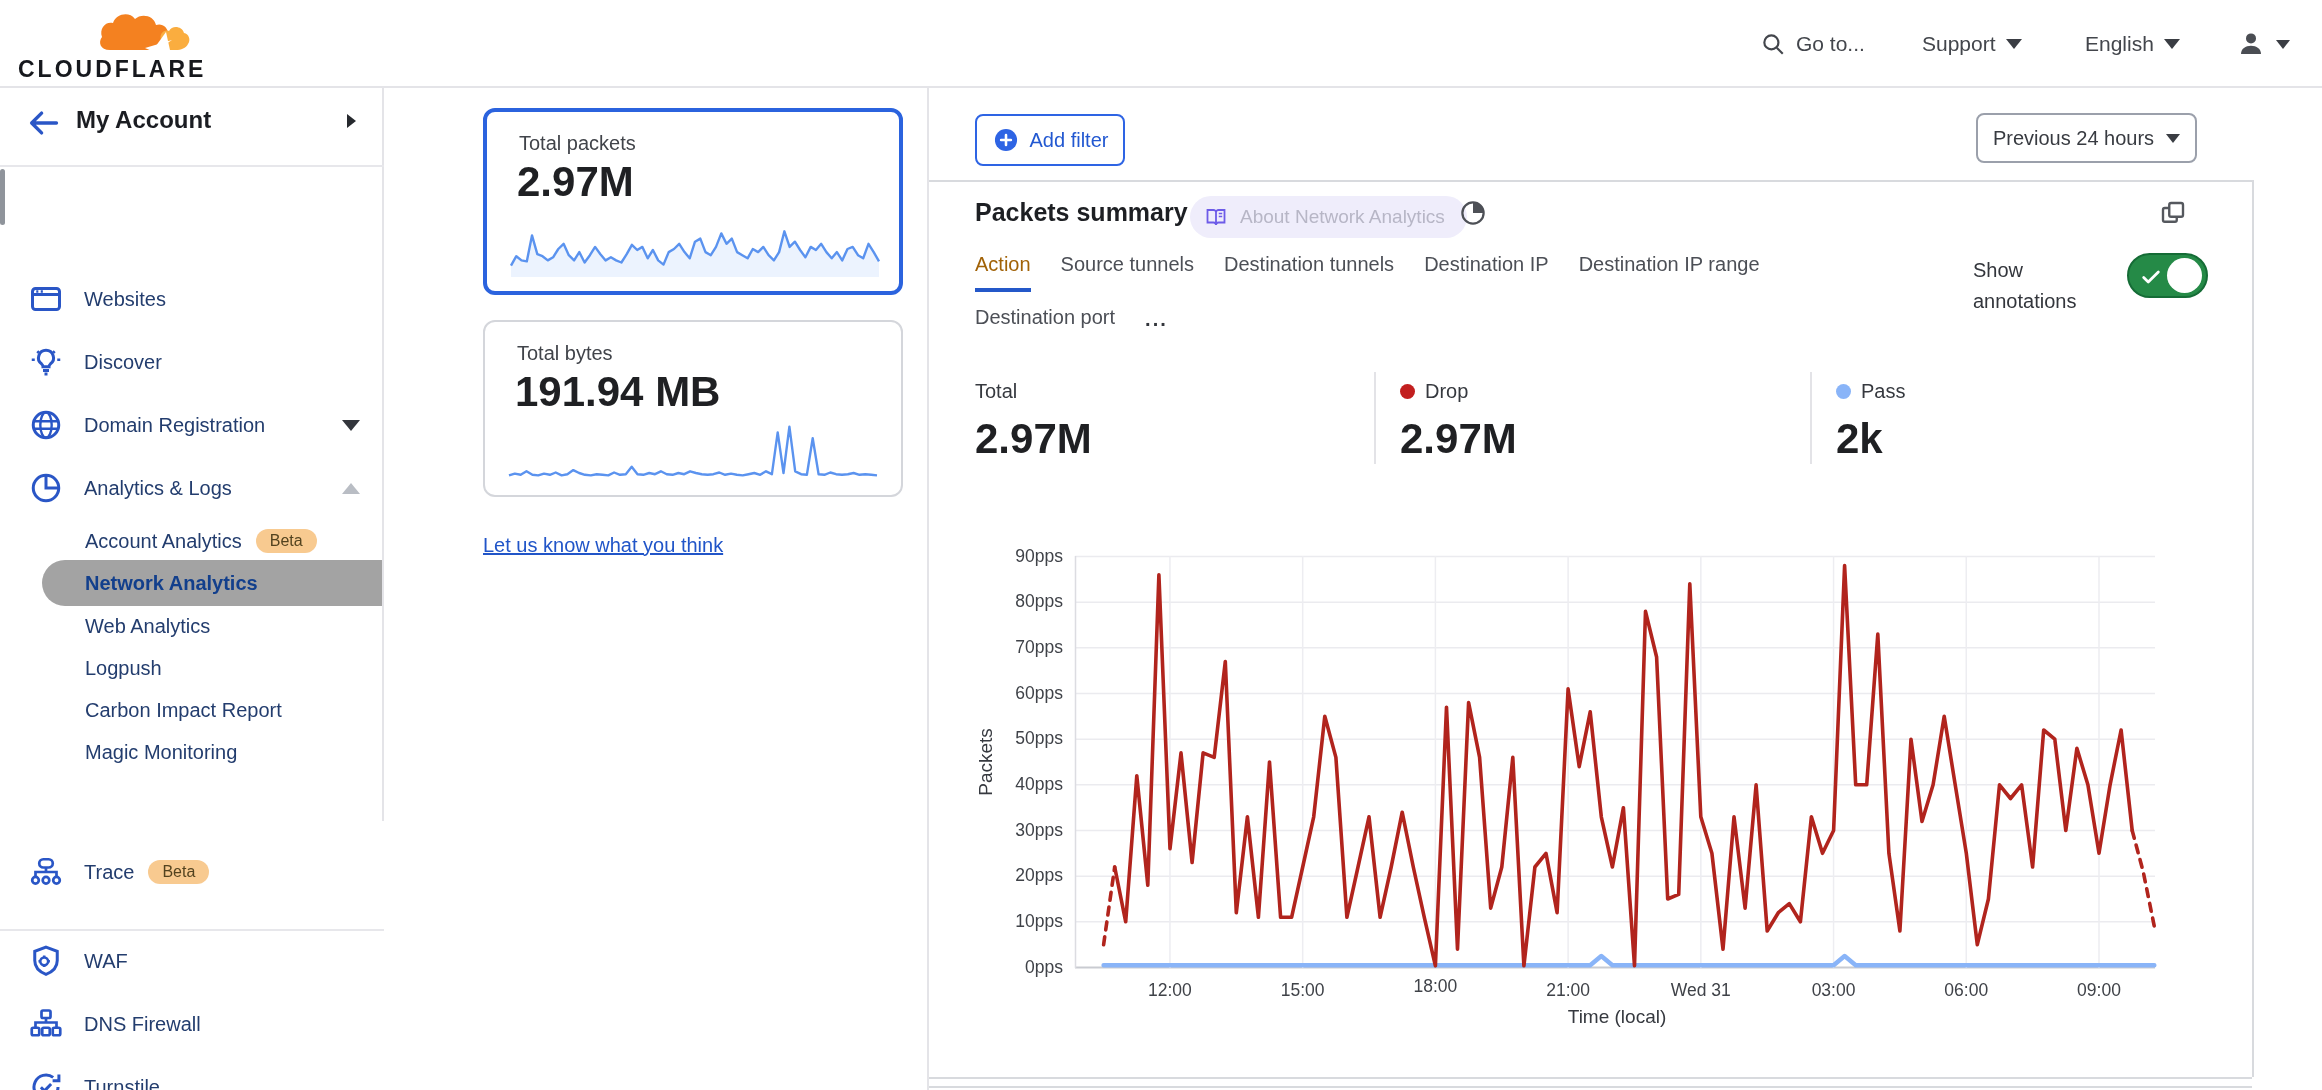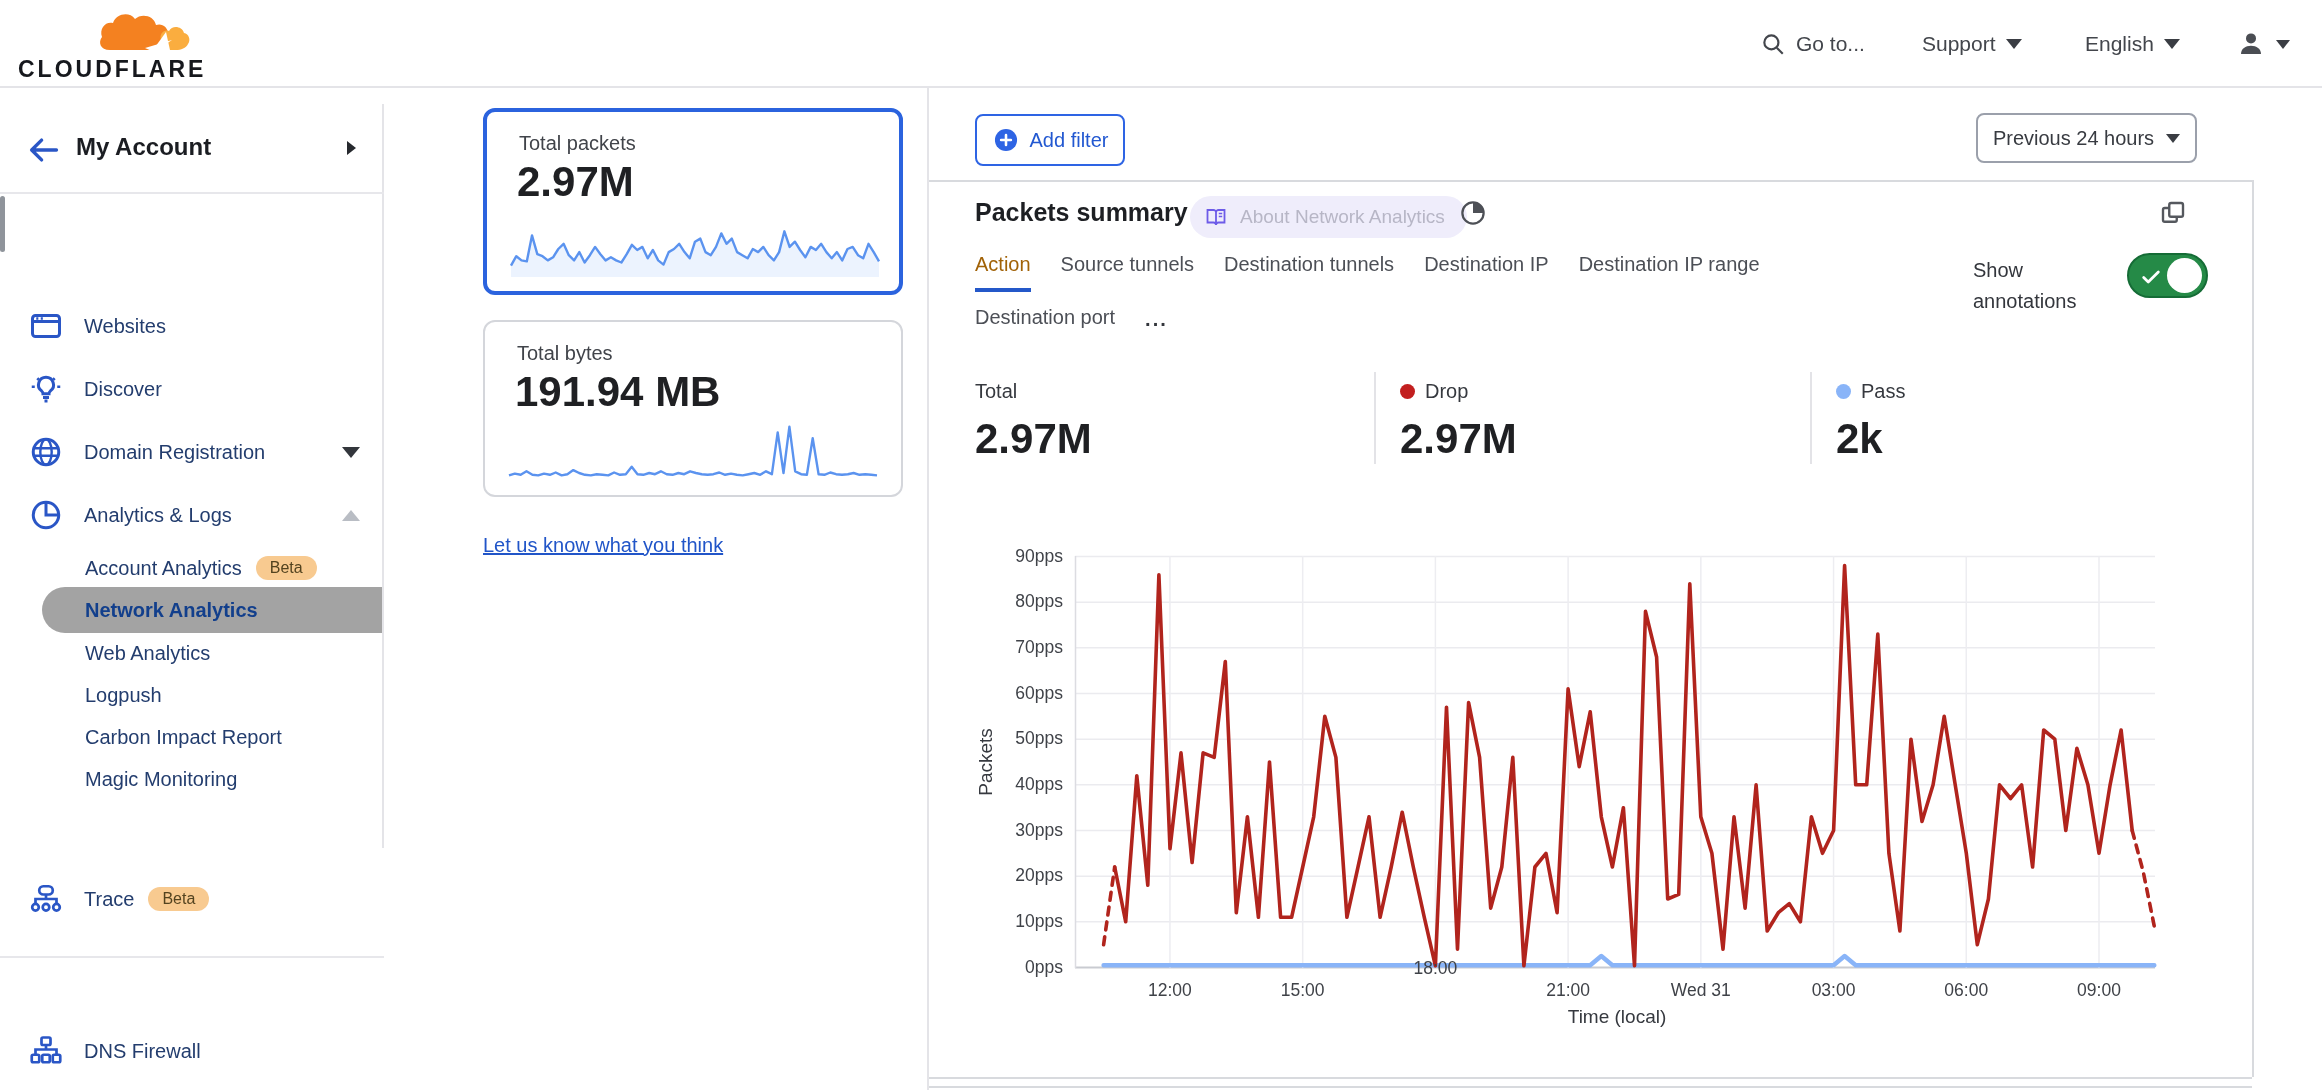--- a/index.html
+++ b/index.html
@@ -10,21 +10,21 @@
   
   #header { position:absolute; left:0; top:0; width:2322px; height:88px; background:#fff; border-bottom:2px solid #e4e4e8; z-index:5; }
   #logo { position:absolute; left:18px; top:8px; width:180px; height:72px; }
   #logo .cloud { position:absolute; left:78px; top:2px; width:96px; height:46px; }
   #logo .word { position:absolute; left:0; top:48px; font-size:23px; font-weight:bold; letter-spacing:3px; color:#16181d; }
   .hdr-item { position:absolute; top:0; height:88px; display:flex; align-items:center; gap:10px; font-size:21px; color:#43464c; cursor:pointer; }
   .tri { width:0; height:0; border-left:8px solid transparent; border-right:8px solid transparent; border-top:10px solid #3a3d43; }
   .tri.sm { border-left-width:7px; border-right-width:7px; border-top-width:9px; }
 
   
-  #sidebar { position:absolute; left:0; top:104px; width:384px; height:744px; border-right:2px solid #e4e4e8; background:#fff; }
+  #sidebar { position:absolute; left:0; top:77px; width:384px; height:744px; border-right:2px solid #e4e4e8; background:#fff; }
   #acct-row { position:absolute; left:0; top:20px; width:100%; height:50px; }
   #acct-row .back { position:absolute; left:26px; top:9px; width:34px; height:34px; cursor:pointer; }
   #acct-row .ttl { position:absolute; left:76px; top:9px; font-size:24px; font-weight:bold; color:#1b1d22; }
   #acct-row .chev-r { position:absolute; right:26px; top:17px; width:0; height:0; border-left:9px solid #26292e; border-top:7px solid transparent; border-bottom:7px solid transparent; }
   .side-div { position:absolute; left:0; width:384px; border-top:2px solid #e7e7eb; }
   .side-item { position:absolute; left:0; width:384px; height:44px; display:flex; align-items:center; cursor:pointer; }
   .side-item .icn { width:36px; height:36px; margin-left:28px; flex:none; }
   .side-item .lbl { margin-left:20px; font-size:20px; color:#233d6e; white-space:nowrap; }
   .side-item.sub .lbl { margin-left:85px; }
   .side-item .chev { position:absolute; right:24px; }
@@ -208,20 +208,28 @@
         <circle cx="5" cy="17.5" r="2.2" fill="none" stroke="#2a56c6" stroke-width="1.8"></circle>
         <circle cx="12" cy="17.5" r="2.2" fill="none" stroke="#2a56c6" stroke-width="1.8"></circle>
         <circle cx="19" cy="17.5" r="2.2" fill="none" stroke="#2a56c6" stroke-width="1.8"></circle>
       </svg>
       <span class="lbl">Trace</span>
       <span class="badge">Beta</span>
     </div>
 
     <div class="side-div" style="top:852px;"></div>
 
+    <div class="side-item" style="top:862px;">
+      <svg class="icn" viewBox="0 0 24 24">
+        <path d="M12 2.8l7.5 2.7v6.2c0 4.6-3.2 7.6-7.5 9.2-4.3-1.6-7.5-4.6-7.5-9.2V5.5z" fill="none" stroke="#2a56c6" stroke-width="2"></path>
+        <circle cx="10.8" cy="12.2" r="2.6" fill="none" stroke="#2a56c6" stroke-width="1.7"></circle>
+        <path d="M10.8 8.4v1.3M10.8 14.7v1.3M7 12.2h1.3M13.3 12.2h1.3" stroke="#2a56c6" stroke-width="1.7"></path>
+      </svg>
+      <span class="lbl">WAF</span>
+    </div>
 
     <div class="side-item" style="top:925px;">
       <svg class="icn" viewBox="0 0 24 24">
         <rect x="9" y="3" width="6" height="5" rx="1" fill="none" stroke="#2a56c6" stroke-width="1.8"></rect>
         <path d="M12 8v3M5 14v-3h14v3" fill="none" stroke="#2a56c6" stroke-width="1.8"></path>
         <rect x="2.5" y="14.5" width="5" height="5" rx="1" fill="none" stroke="#2a56c6" stroke-width="1.8"></rect>
         <rect x="9.5" y="14.5" width="5" height="5" rx="1" fill="none" stroke="#2a56c6" stroke-width="1.8"></rect>
         <rect x="16.5" y="14.5" width="5" height="5" rx="1" fill="none" stroke="#2a56c6" stroke-width="1.8"></rect>
       </svg>
       <span class="lbl">DNS Firewall</span>
@@ -375,21 +383,21 @@
       <div class="ytick" style="left: 16px; top: 325.167px;">20pps</div>
       <div class="ytick" style="left: 16px; top: 279.5px;">30pps</div>
       <div class="ytick" style="left: 16px; top: 233.833px;">40pps</div>
       <div class="ytick" style="left: 16px; top: 188.167px;">50pps</div>
       <div class="ytick" style="left: 16px; top: 142.5px;">60pps</div>
       <div class="ytick" style="left: 16px; top: 96.8333px;">70pps</div>
       <div class="ytick" style="left: 16px; top: 51.1667px;">80pps</div>
       <div class="ytick" style="left: 16px; top: 5.5px;">90pps</div>
       <div class="xtick" style="left: 192.96px; top: 440px;">12:00</div>
       <div class="xtick" style="left: 325.68px; top: 440px;">15:00</div>
-      <div class="xtick" style="left: 458.4px; top: 418px; text-align: center;">18:00</div>
+      <div class="xtick" style="left: 458.4px; top: 436px; text-align: center;">18:00</div>
       <div class="xtick" style="left: 591.12px; top: 440px;">21:00</div>
       <div class="xtick" style="left: 723.84px; top: 440px; text-align: center;">Wed 31</div>
       <div class="xtick" style="left: 856.56px; top: 440px;">03:00</div>
       <div class="xtick" style="left: 989.28px; top: 440px;">06:00</div>
       <div class="xtick" style="left: 1122px; top: 440px;">09:00</div>
     </div>
 
 </div>
 
 </body></html>

